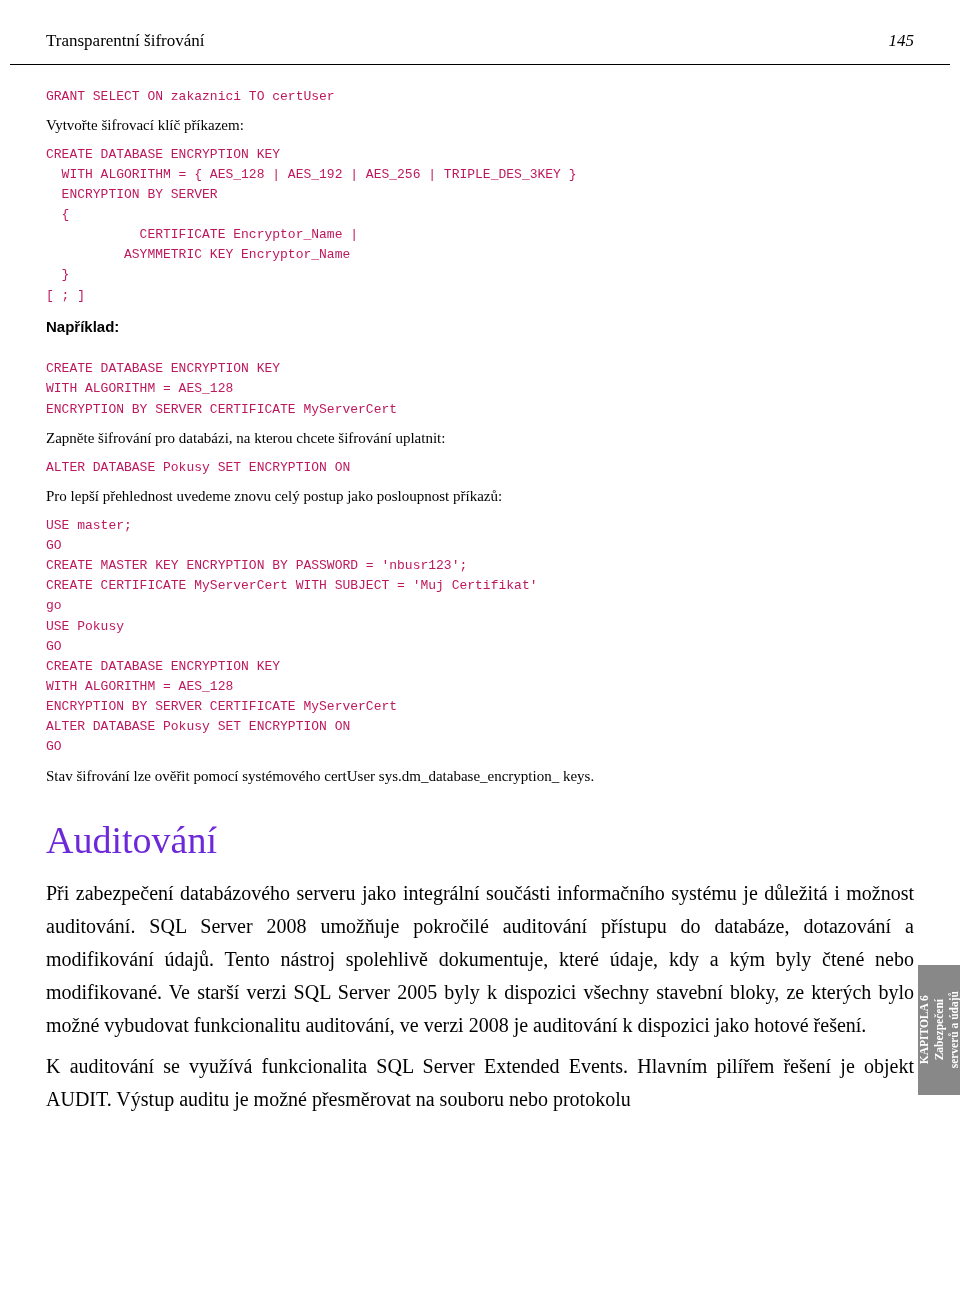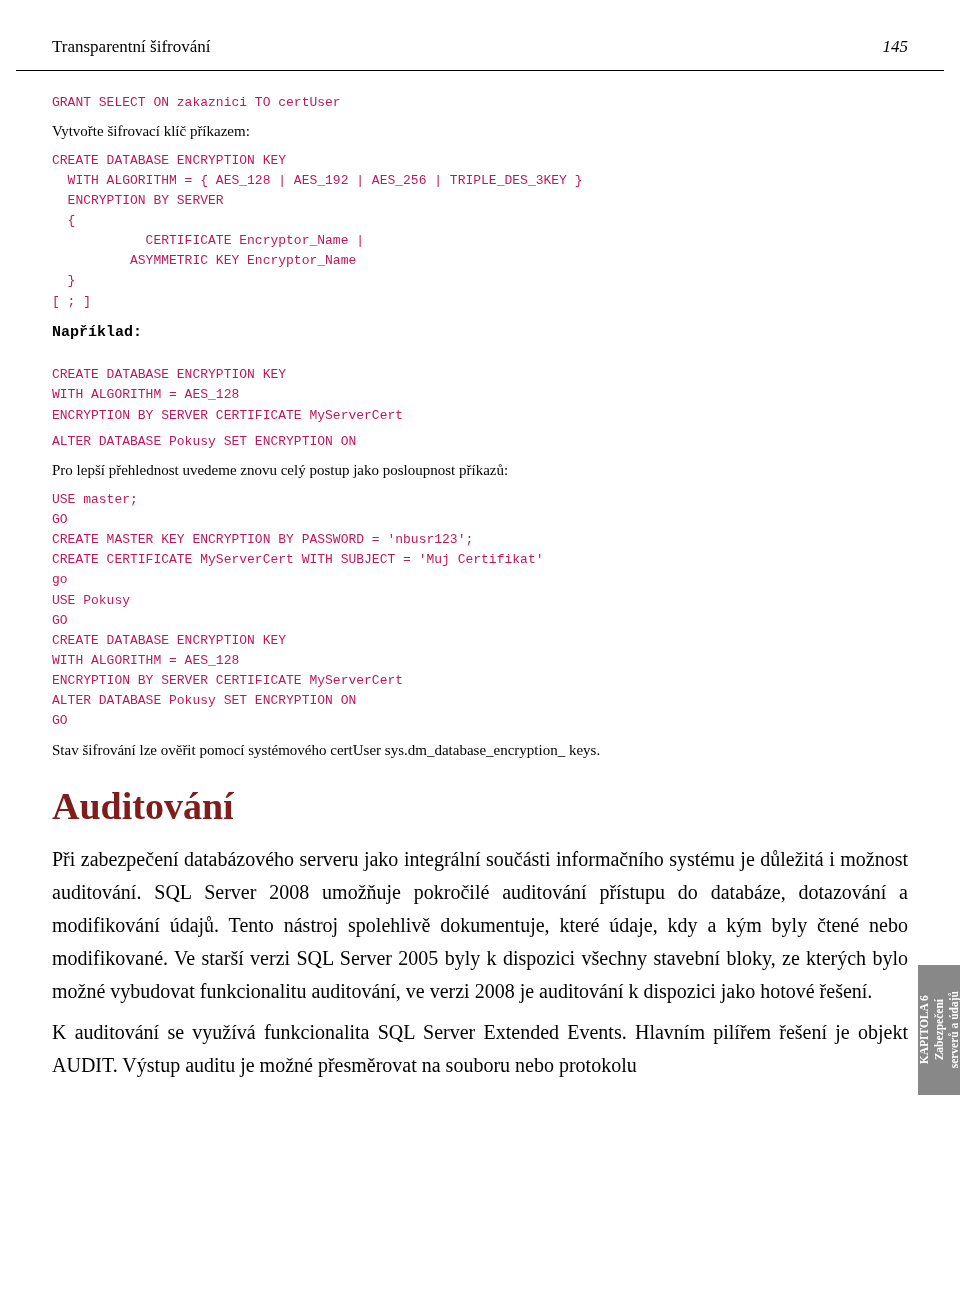--- a/index.html
+++ b/index.html
@@ -7,21 +7,21 @@
       font-family: 'Times New Roman', Times, serif;
       font-size: 15px;
       line-height: 1.5;
       background: #fff;
       color: #000;
       width: 960px;
     }
     .page {
       width: 960px;
       min-height: 1295px;
-      padding: 16px;
+      padding: 10px;
       position: relative;
       overflow: hidden;
     }
     .header {
       display: flex;
       justify-content: space-between;
       align-items: center;
       padding: 18px 36px 10px 36px;
       border-bottom: 1.5px solid #000;
       margin-bottom: 22px;
@@ -51,33 +51,33 @@
     }
     .code-block {
       font-family: 'Courier New', Courier, monospace;
       font-size: 13px;
       line-height: 1.55;
       color: #be185d;
       margin: 6px 0 6px 0;
       white-space: pre;
     }
     .section-heading {
-      font-family: Liberation Mono, monospace;
+      font-family: Liberation Sans, sans-serif;
       font-size: 15px;
       font-weight: bold;
       color: #000;
       margin-top: 10px;
       margin-bottom: 21px;
     }
     .big-heading {
       font-family: 'Times New Roman', Times, serif;
       font-size: 38px;
-      font-weight: bold;
-      color: #7f1d1d;
-      margin-top: 16px;
+      font-weight: normal;
+      color: #6d28d9;
+      margin-top: 24px;
       margin-bottom: 8px;
     }
     .main-paragraph {
       font-family: 'Times New Roman', Times, serif;
       font-size: 20px;
       line-height: 1.65;
       color: #000;
       margin-bottom: 8px;
       text-align: justify;
     }
@@ -129,20 +129,21 @@
           ASYMMETRIC KEY Encryptor_Name
   }
 [ ; ]</div>
 
     <p class="section-heading">Například:</p>
 
     <div class="code-block">CREATE DATABASE ENCRYPTION KEY
 WITH ALGORITHM = AES_128
 ENCRYPTION BY SERVER CERTIFICATE MyServerCert</div>
 
+    <p class="body-text">Zapněte šifrování pro databázi, na kterou chcete šifrování uplatnit:</p>
 
     <div class="code-block">ALTER DATABASE Pokusy SET ENCRYPTION ON</div>
 
     <p class="body-text">Pro lepší přehlednost uvedeme znovu celý postup jako posloupnost příkazů:</p>
 
     <div class="code-block">USE master;
 GO
 CREATE MASTER KEY ENCRYPTION BY PASSWORD = 'nbusr123';
 CREATE CERTIFICATE MyServerCert WITH SUBJECT = 'Muj Certifikat'
 go

